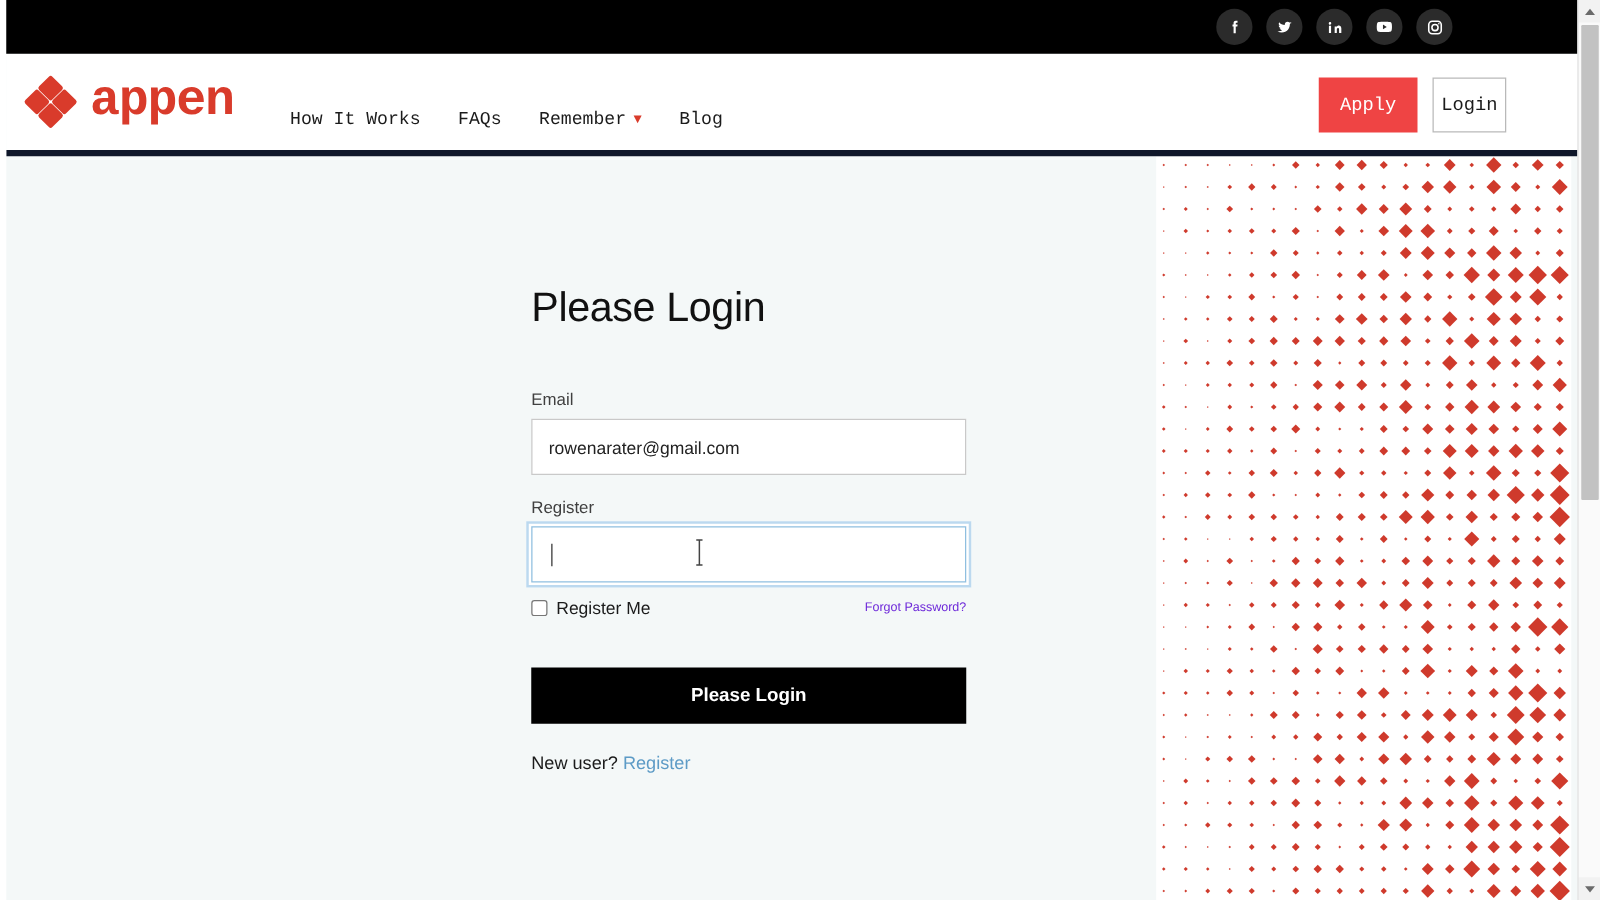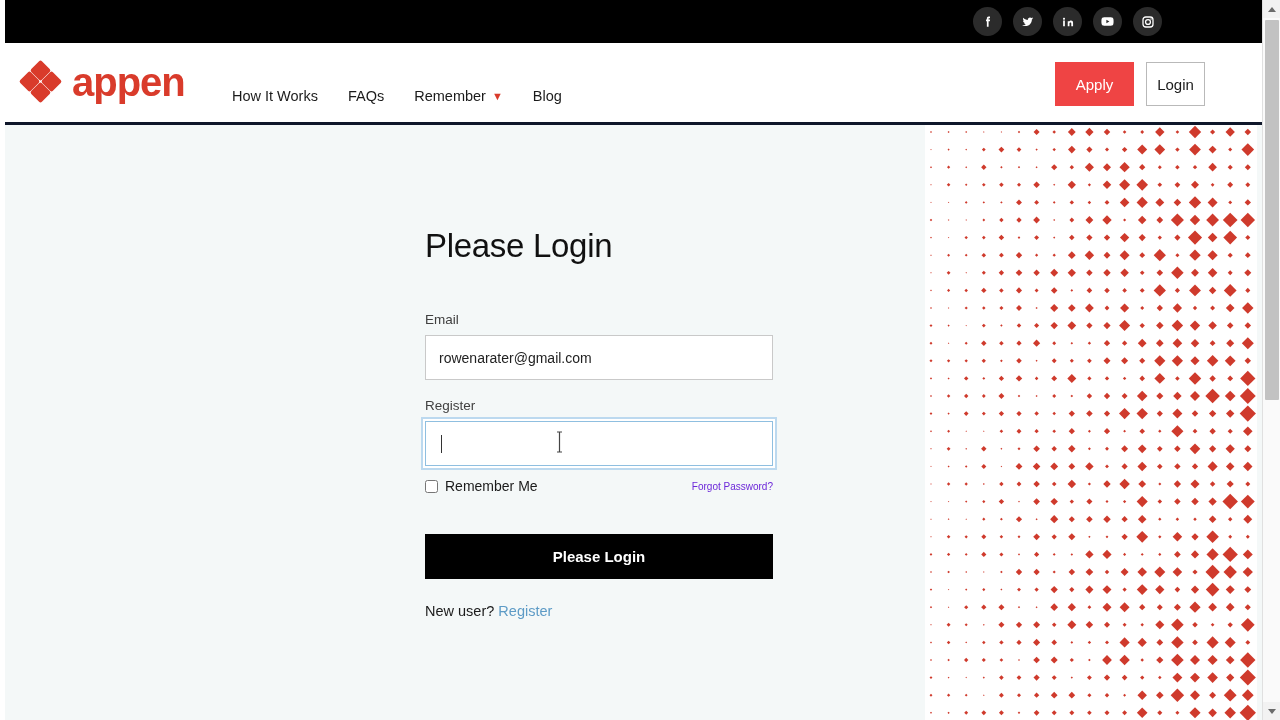--- a/index.html
+++ b/index.html
@@ -36,21 +36,22 @@
     background:#2b2b2b;
     display:flex; align-items:center; justify-content:center;
     cursor:pointer;
   }
   .soc svg{ display:block; }
 
   
   .header{
     position:absolute; left:5px; top:43px; width:1257px; height:82px;
     background:#ffffff; z-index:18;
-    border-bottom:3px solid #0f172a;
+    border-bottom:5px solid #0f172a;
+    font-family:Liberation Mono, monospace;
   }
   .logo-wrap{
     position:absolute; left:14px; top:17px;
     display:flex; align-items:center; gap:9px;
     cursor:pointer;
   }
   .logo-mark{ position:relative; width:44px; height:44px; }
   .logo-mark i{
     position:absolute; width:15px; height:15px;
     background:#d93b2b; transform:rotate(45deg);
@@ -928,21 +929,21 @@
         <svg width="11" height="22" viewBox="0 0 11 22">
           <path d="M3 1h5M3 21h5M5.5 1v20" stroke="#ffffff" stroke-width="3.2" fill="none"></path>
           <path d="M3 1h5M3 21h5M5.5 1v20" stroke="#444" stroke-width="1.2" fill="none"></path>
         </svg>
       </div>
     </div>
 
     <div class="row-opts">
       <label class="remember">
         <input type="checkbox" style="">
-        <span>Remember Me</span>
+        <span>Register Me</span>
       </label>
       <a class="forgot" href="#">Forgot Password?</a>
     </div>
 
     <button class="btn-submit">Please Login</button>
 
     <div class="newuser">
       <span>New user? </span><a href="#">Register</a>
     </div>
 

